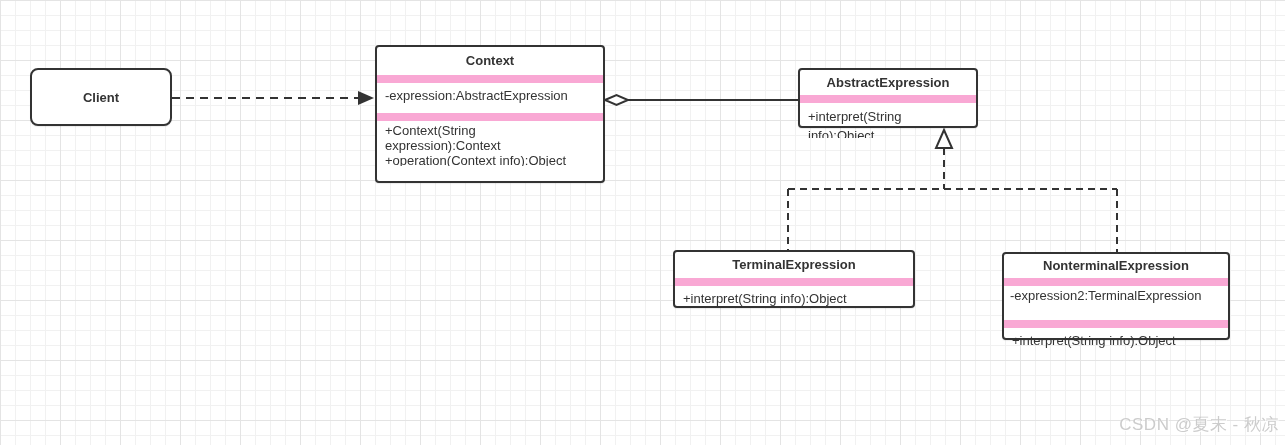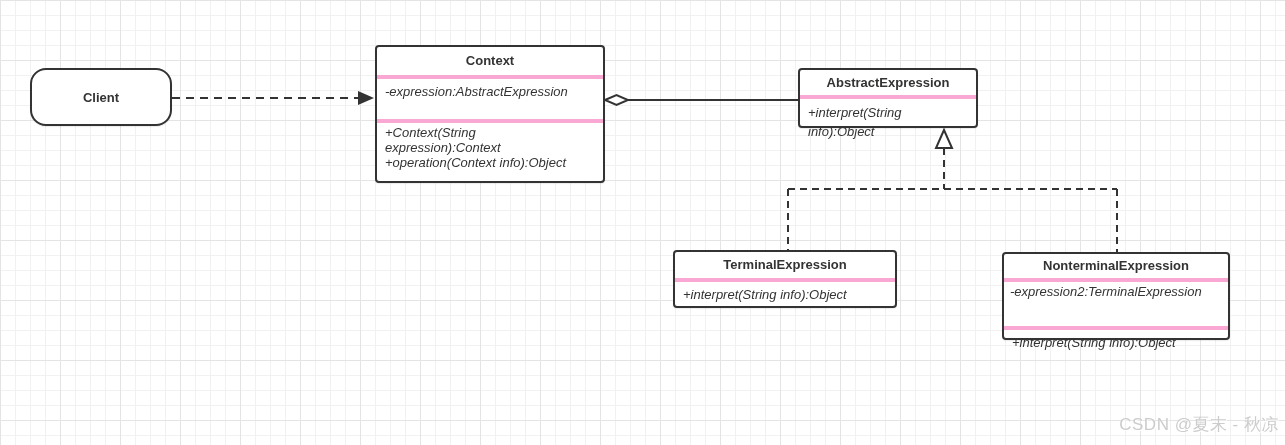--- a/index.html
+++ b/index.html
@@ -35,29 +35,28 @@
     color: #333333;
     font-size: 13px;
     box-shadow: 0 1px 1px rgba(0,0,0,0.08);
   }
   .uml-title {
     font-weight: bold;
     text-align: center;
     overflow: hidden;
   }
   .uml-section {
-    border-top: 4px solid #f9a8d4;
-    padding: 4px 8px 10px 8px;
+    border-top: 8px solid #f9a8d4;
+    padding: 4px 8px 0 8px;
     line-height: 15px;
     overflow: hidden;
-    font-style: italic;
   }
   .uml-row { white-space: normal; }
   .client-box {
-    border-radius: 16px;
+    border-radius: 8px;
     display: flex;
     align-items: center;
     justify-content: center;
     font-weight: bold;
   }
   .watermark {
     position: absolute;
     right: 6px;
     top: 413px;
     font-size: 17px;
@@ -102,21 +101,21 @@
     </div>
   </div>
 
   <div class="uml-box" style="left:798px; top:68px; width:180px; height:60px;">
     <div class="uml-title" style="height:25px; line-height:25px;">AbstractExpression</div>
     <div class="uml-section" style="height:31px; line-height:19px;">
       <div class="uml-row">+interpret(String info):Object</div>
     </div>
   </div>
 
-  <div class="uml-box" style="left:673px; top:250px; width:224px; height:58px;">
+  <div class="uml-box" style="left:673px; top:250px; width:242px; height:58px;">
     <div class="uml-title" style="height:26px; line-height:26px;">TerminalExpression</div>
     <div class="uml-section" style="height:28px; line-height:17px;">
       <div class="uml-row">+interpret(String info):Object</div>
     </div>
   </div>
 
   <div class="uml-box" style="left:1002px; top:252px; width:228px; height:88px;">
     <div class="uml-title" style="height:24px; line-height:24px;border-radius:10px;">NonterminalExpression</div>
     <div class="uml-section" style="height:32px; line-height:15px; padding-top:2px; padding-left:6px;">
       <div class="uml-row">-expression2:TerminalExpression</div>

